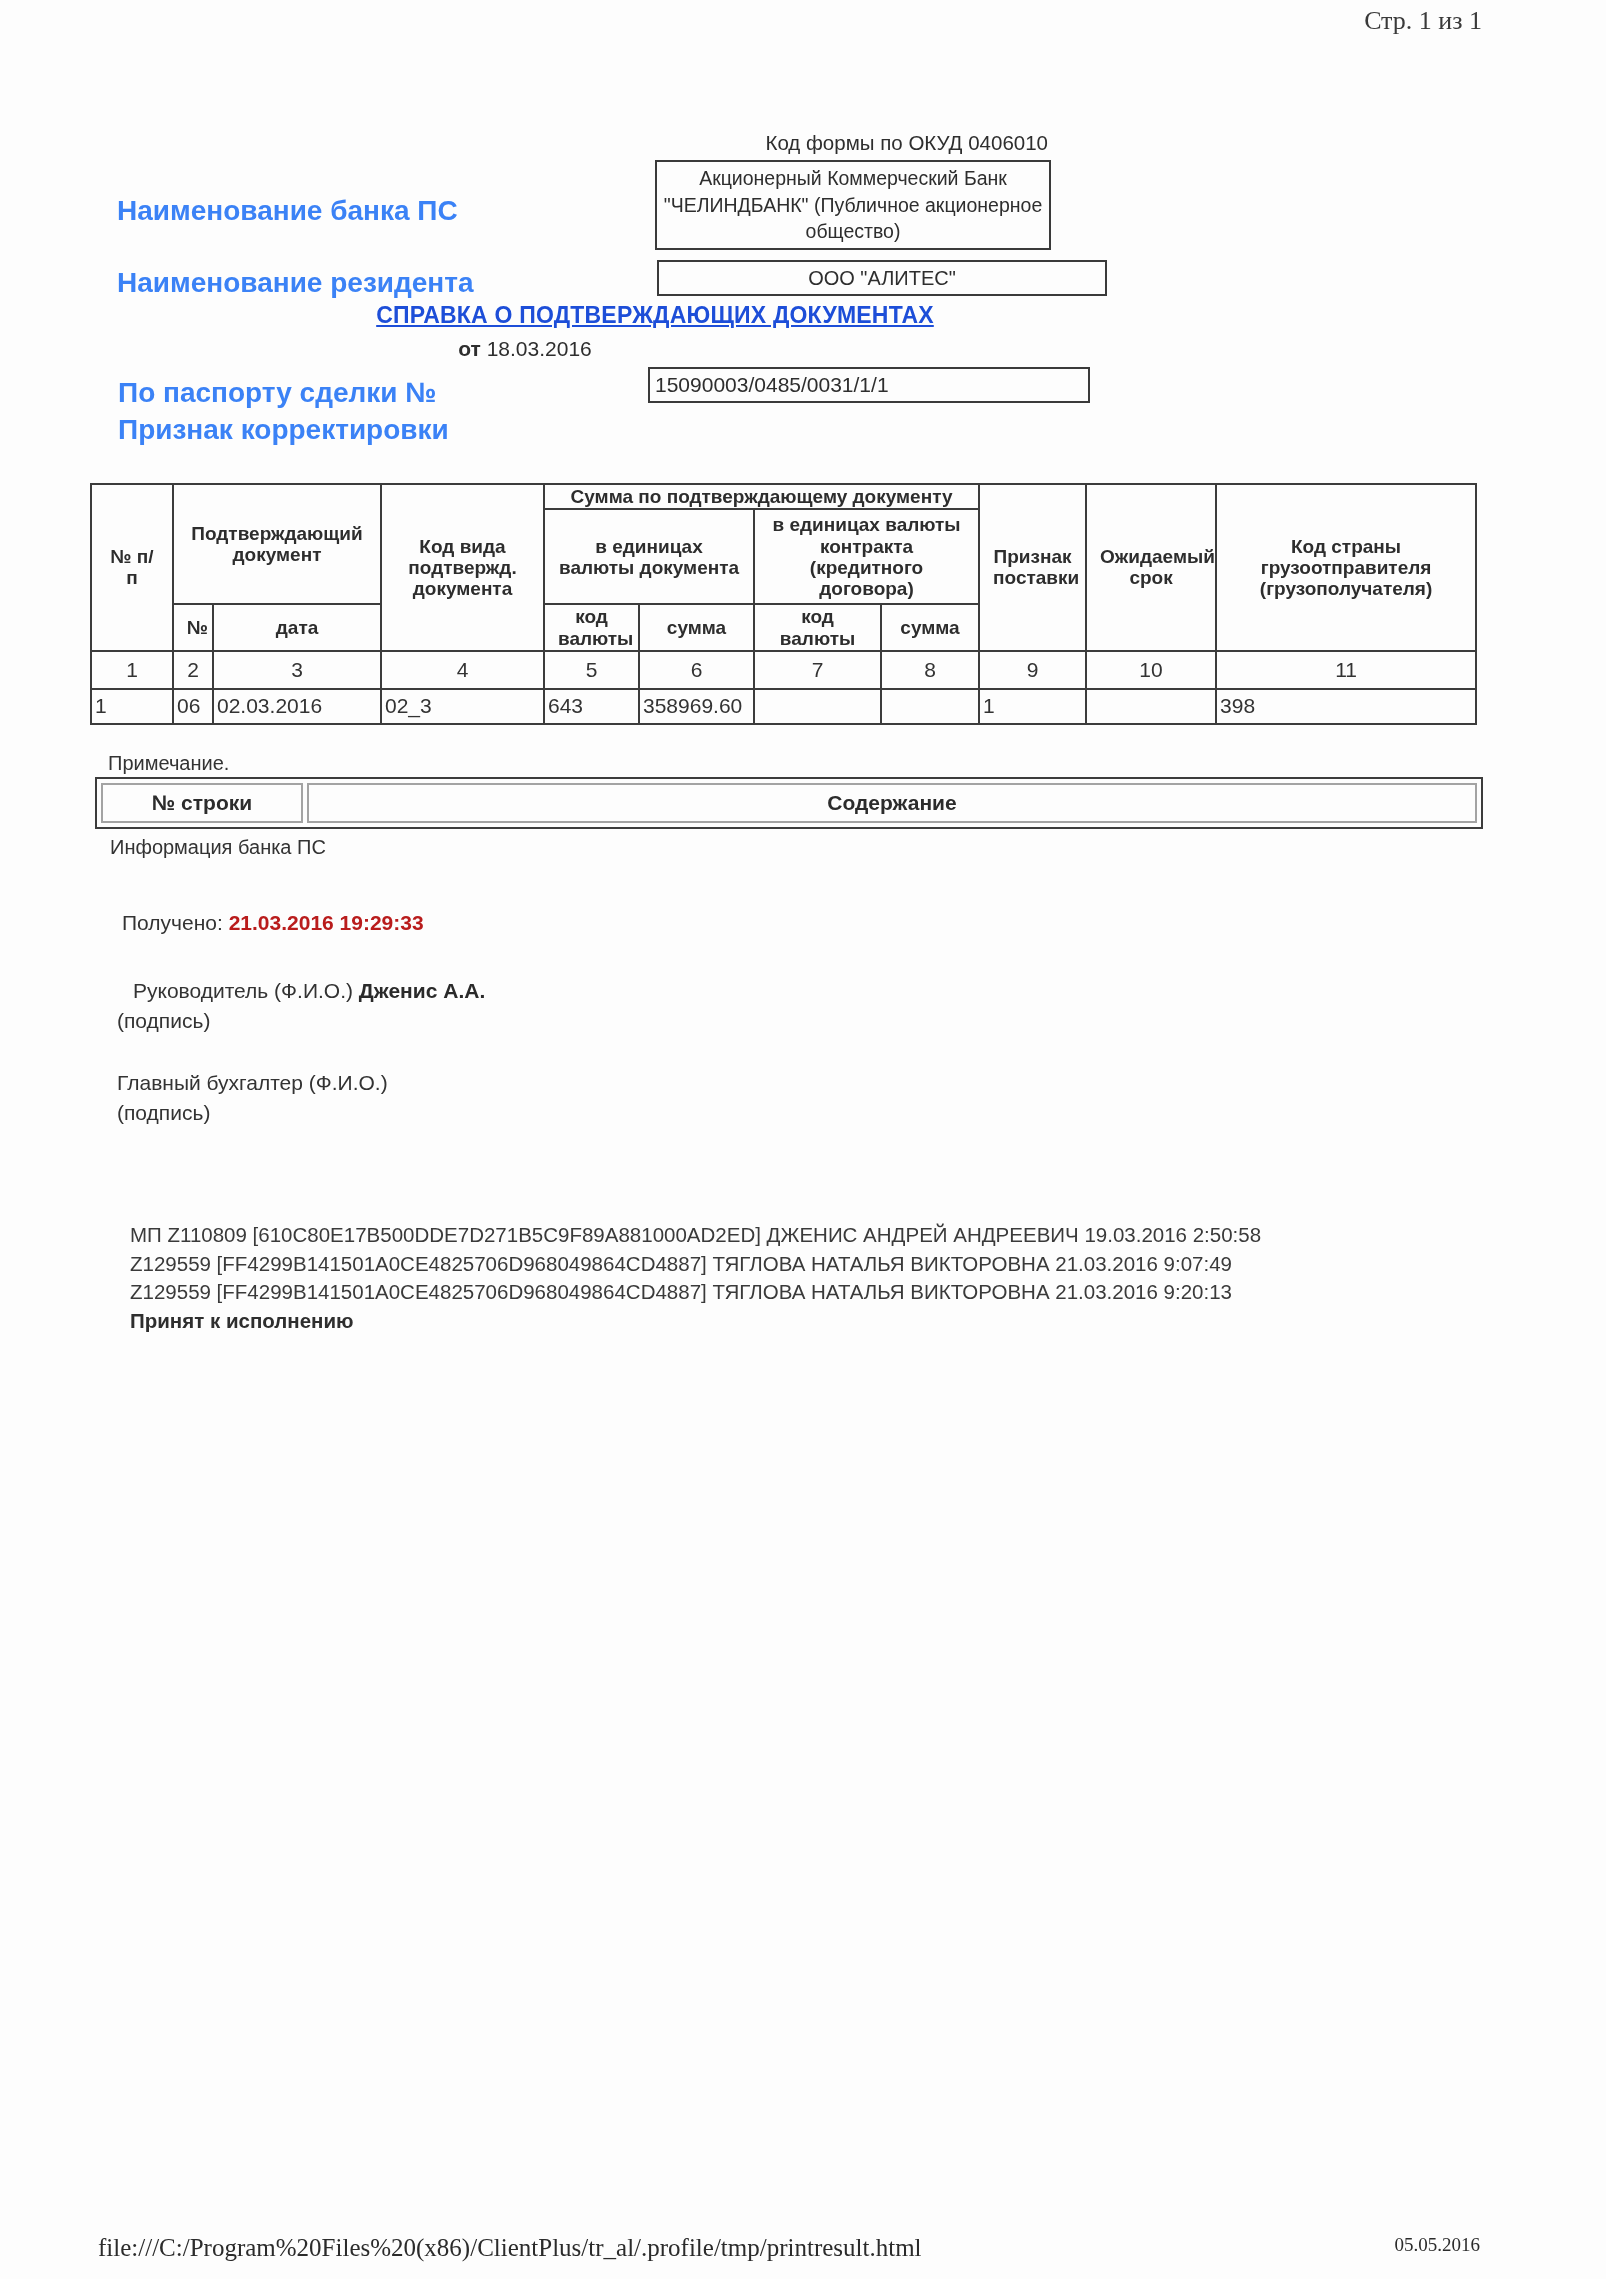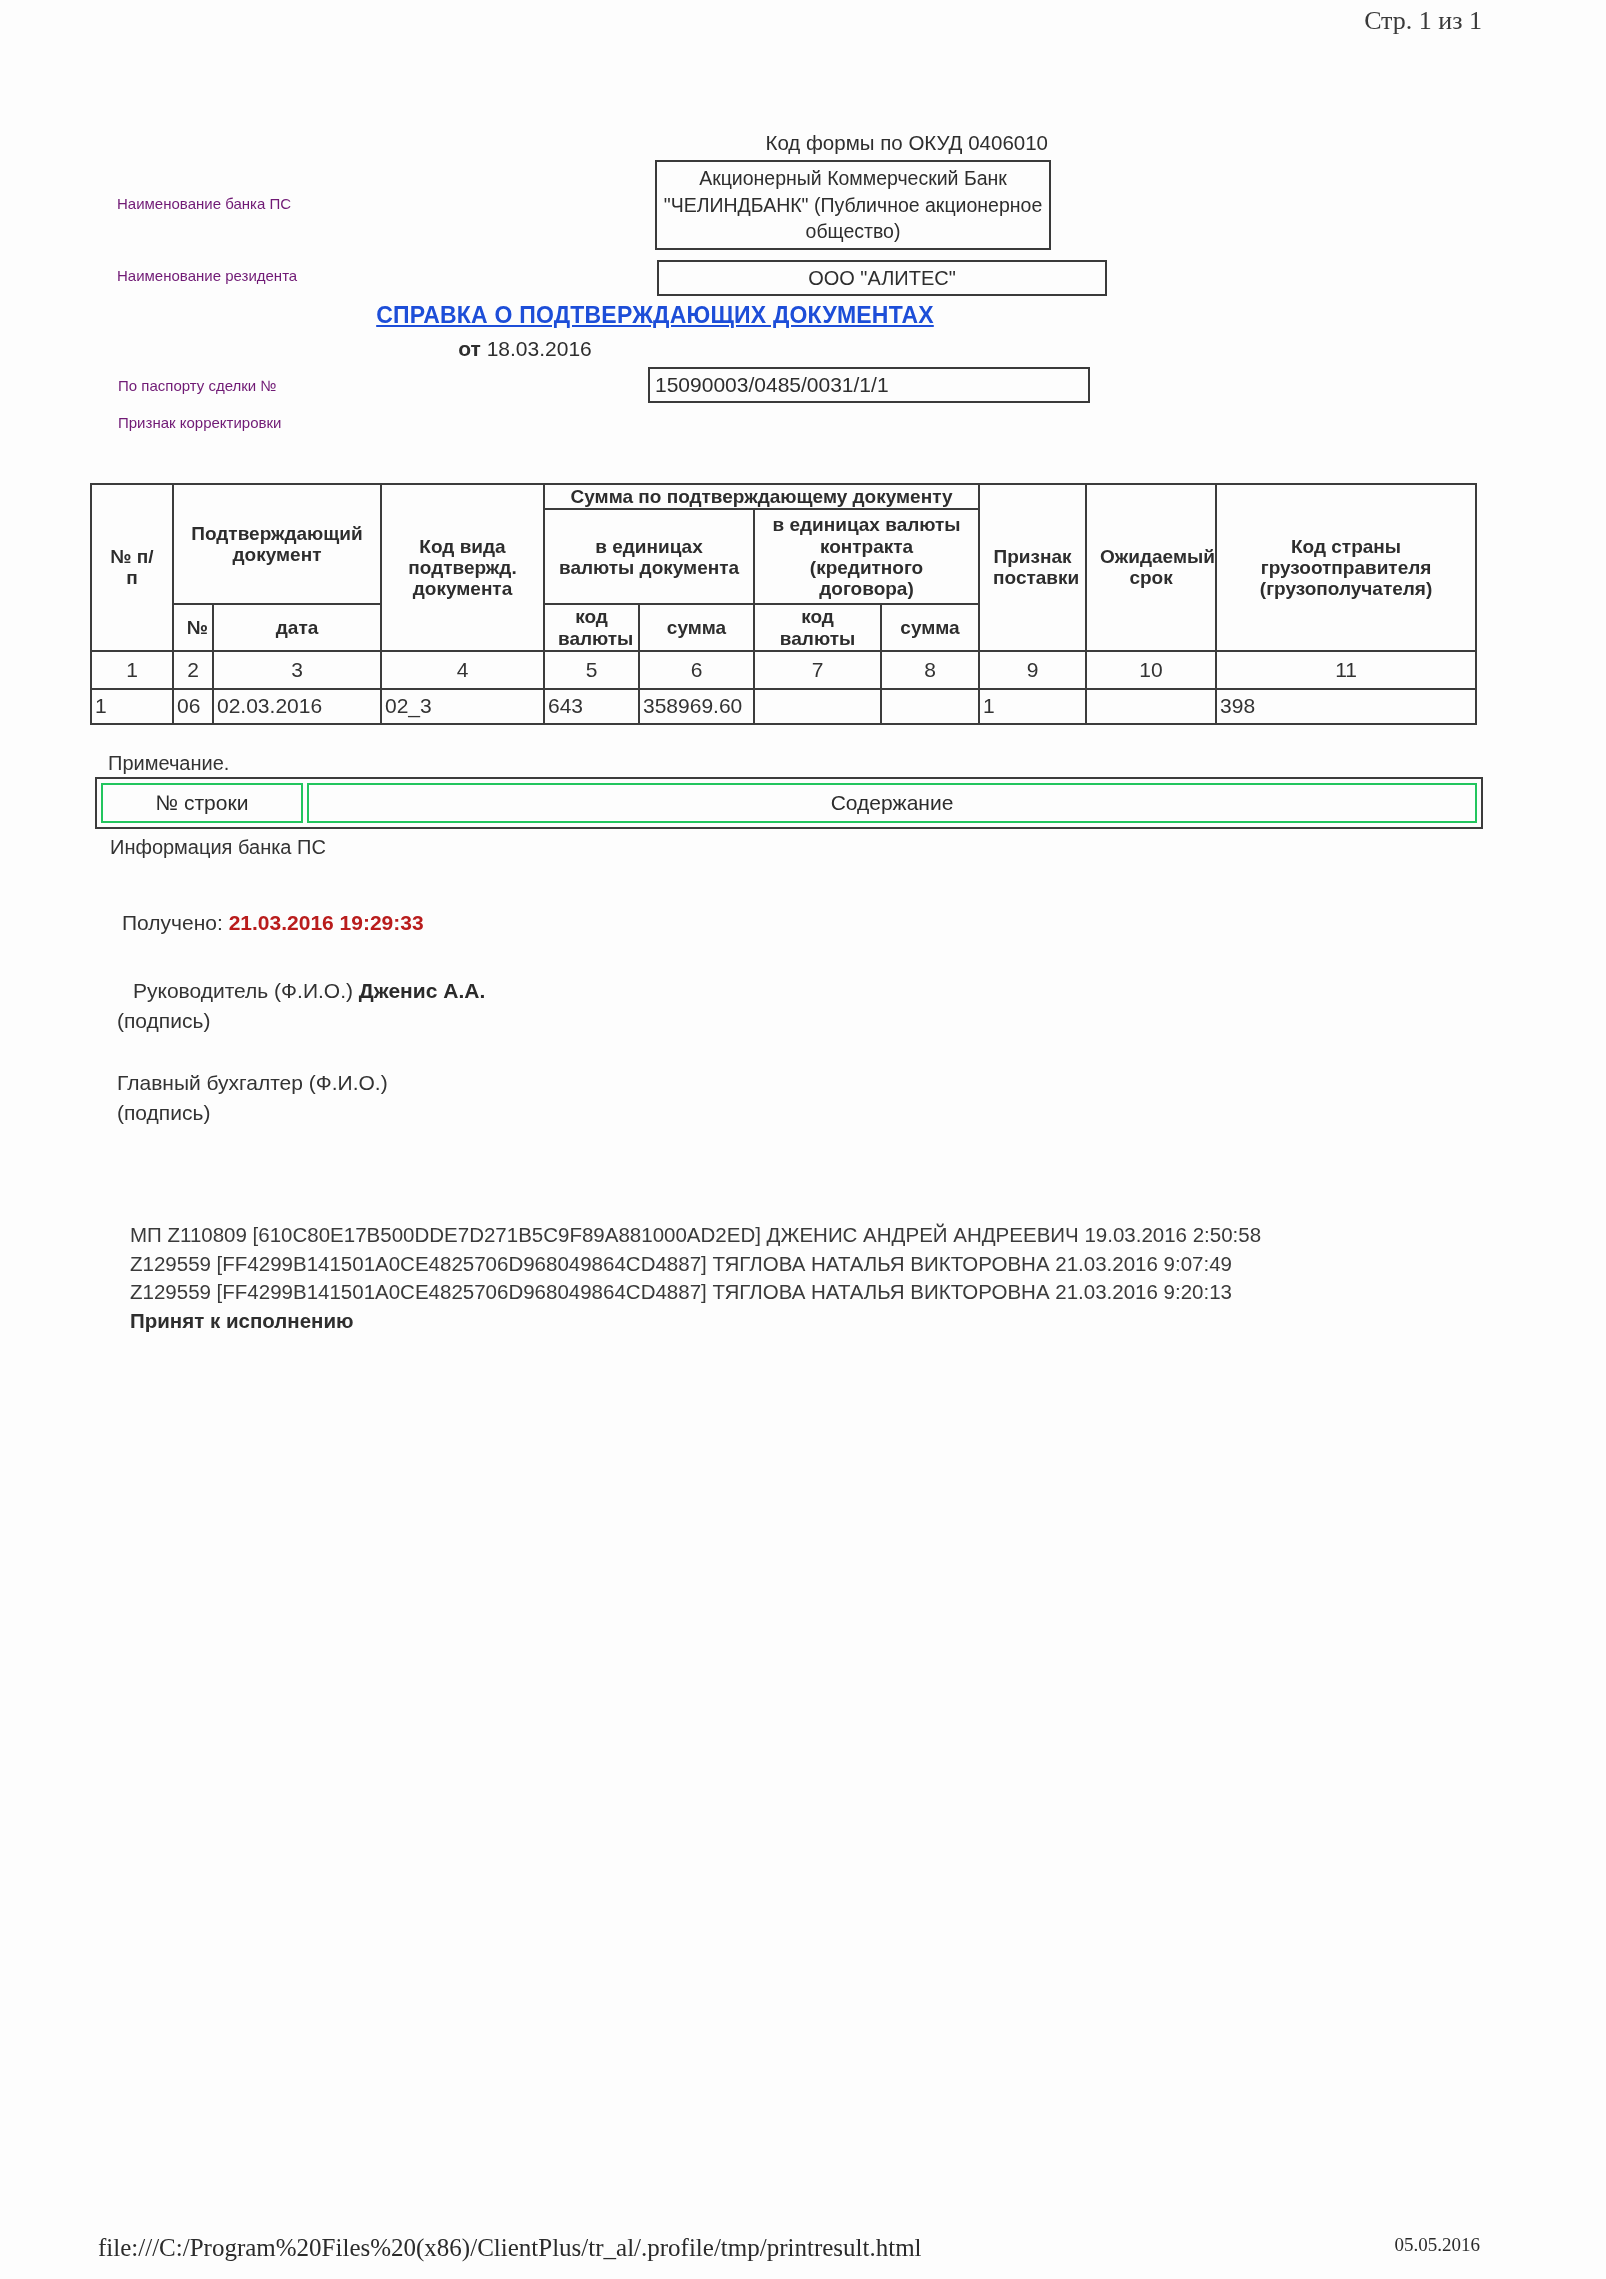--- a/index.html
+++ b/index.html
@@ -11,21 +11,21 @@
     color:#333;
     overflow:hidden;
   }
   .abs{position:absolute;}
   .serif{font-family:"Liberation Serif","DejaVu Serif",serif;}
   .b{font-weight:bold;}
   
   .pagenum{top:6px;right:124px;font-size:26px;color:#3a3a3a;}
   
   .okud{top:131px;left:655px;width:393px;text-align:right;font-size:20.5px;color:#2e2e2e;}
-  .lbl{font-size:15px;font-weight:normal;color:#701a75;white-space:nowrap;}
+  .lbl{font-size:28px;font-weight:bold;color:#3b82f6;white-space:nowrap;}
   .bank-lbl{top:195px;left:117px;}
   .resident-lbl{top:267px;left:117px;}
   .passport-lbl{top:377px;left:118px;}
   .correction-lbl{top:414px;left:118px;}
   .box{
     border:2px solid #3a3a3a;
     box-sizing:border-box;
     display:flex;align-items:center;justify-content:center;
     text-align:center;color:#2e2e2e;background:#fdfdfd;
   }
@@ -41,21 +41,21 @@
   td.h{font-size:19px;font-weight:bold;line-height:1.12;color:#2d2d2d;}
   tr.r-sum{height:25px;}
   tr.r-grp{height:95px;}
   tr.r-sub{height:45px;}
   tr.r-num td{height:34px;font-size:21px;color:#333;}
   tr.r-data td{height:31px;font-size:21px;color:#333;text-align:left;padding-left:3px;}
   
   .note-lbl{top:752px;left:108px;font-size:20px;color:#333;}
   .notes-wrap{top:777px;left:95px;}
   table.notes{width:1388px;border-collapse:separate;border-spacing:4px;border:2px solid #3c3c3c;background:#fdfdfd;}
-  table.notes td{border:2px solid #22c55e;height:34px;vertical-align:middle;text-align:center;font-size:21px;font-weight:normal;color:#2c2c2c;}
+  table.notes td{border:2px solid #a3a3a3;height:34px;vertical-align:middle;text-align:center;font-size:21px;font-weight:bold;color:#2c2c2c;}
   td.note-num{width:196px;}
   .bankinfo{top:836px;left:110px;font-size:20px;color:#333;}
   
   .received{top:911px;left:122px;font-size:21px;color:#333;}
   .received .val{font-weight:bold;color:#b91c1c;}
   .sig{font-size:21px;color:#333;}
   .sig .nm{font-weight:bold;color:#2a2a2a;}
   .sig-head{top:979px;left:117px;margin-left:16px;}
   .sig-pod1{top:1009px;left:117px;}
   .sig-acct{top:1071px;left:117px;}

